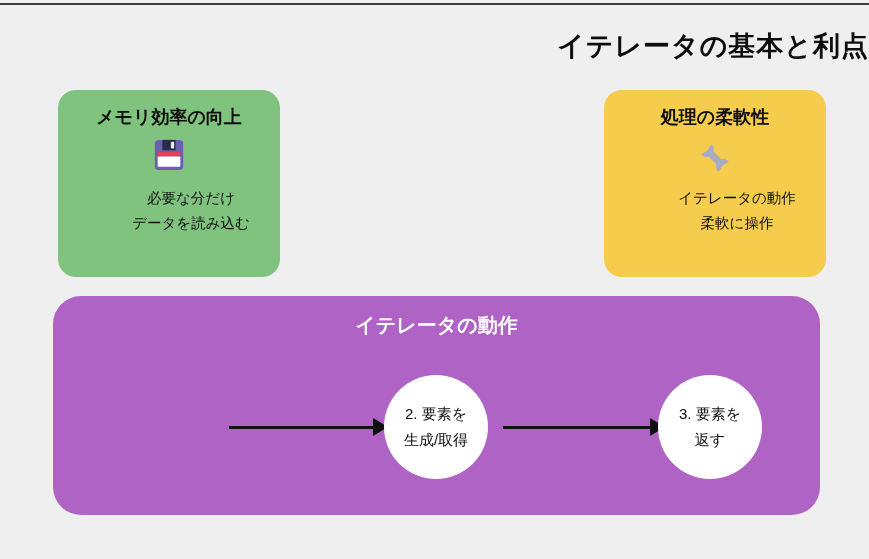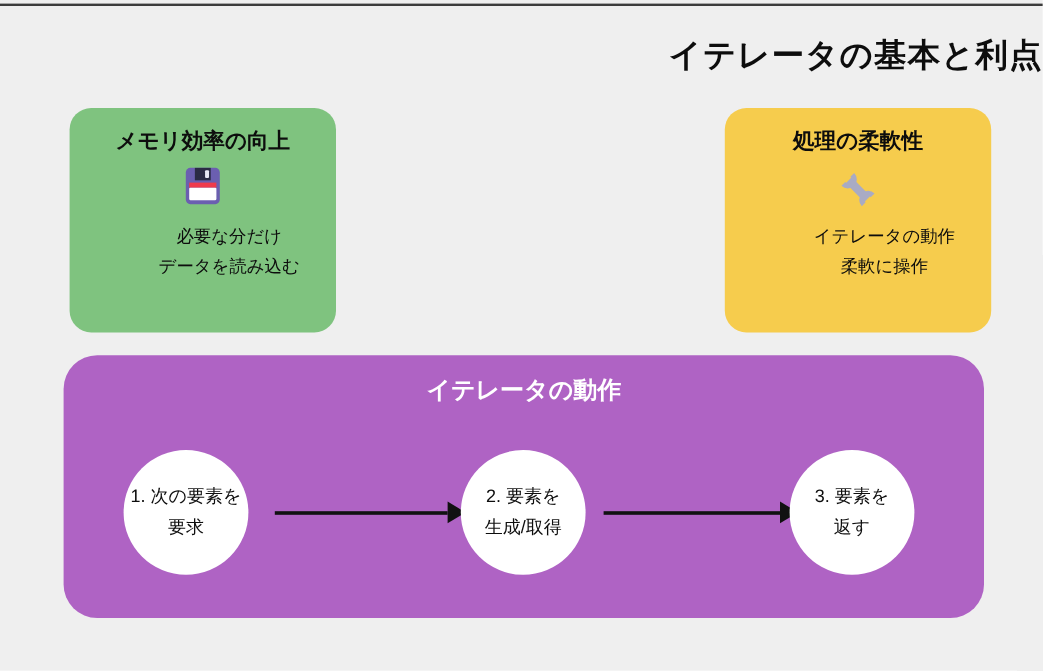--- a/index.html
+++ b/index.html
@@ -165,24 +165,20 @@
     </div>
     <div class="card-desc">
       <span class="desc-line">イテレータの動作</span><br>
       <span class="desc-line">柔軟に操作</span>
     </div>
   </div>
 
   <div class="flowbox" style="background-color: rgb(175, 99, 196);">
     <div class="flow-title">イテレータの動作</div>
 
-    <div class="step-circle step-1">
-      <span class="step-line">1. 次の要素を</span>
-      <span class="step-line">要求</span>
-    </div>
 
     <div class="arrow">
       <div class="arrow-shaft shaft-1"></div>
       <div class="arrow-head head-1"></div>
     </div>
 
     <div class="step-circle step-2">
       <span class="step-line">2. 要素を</span>
       <span class="step-line">生成/取得</span>
     </div>

